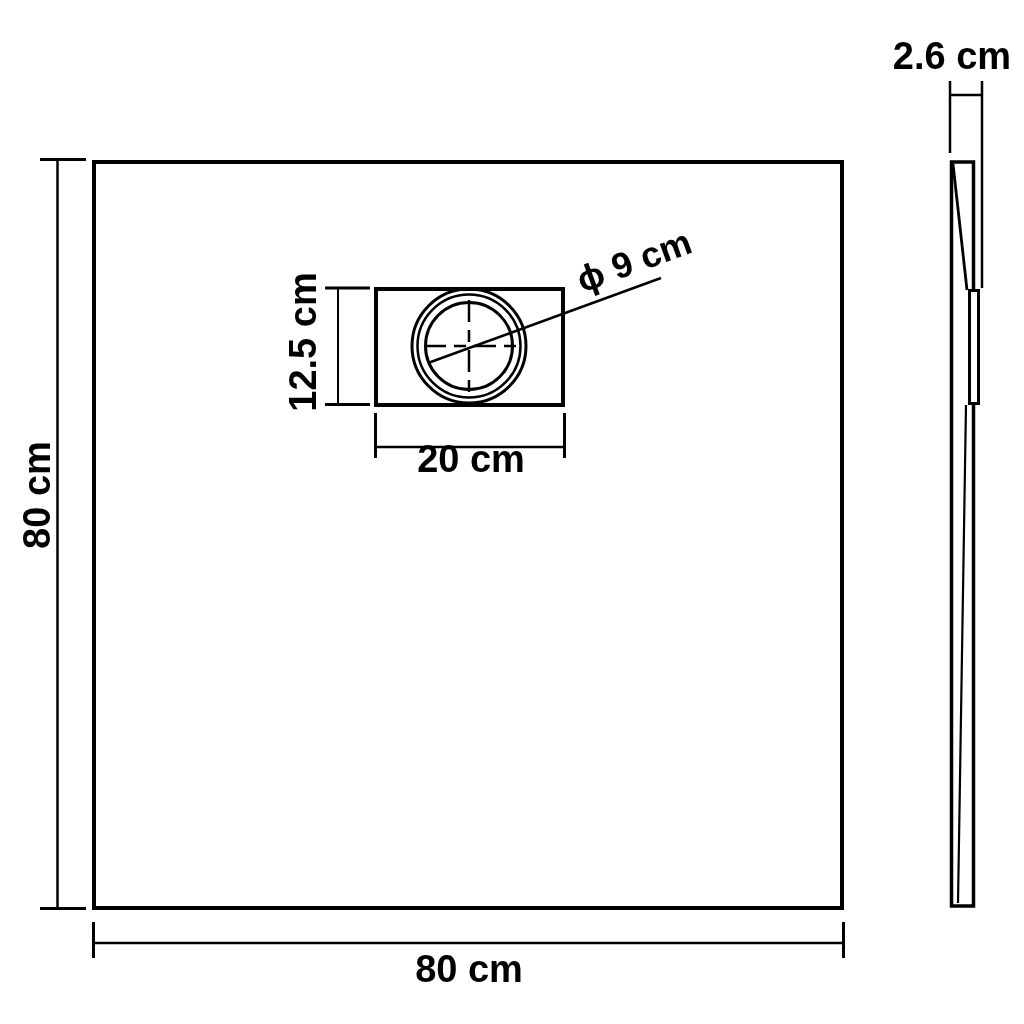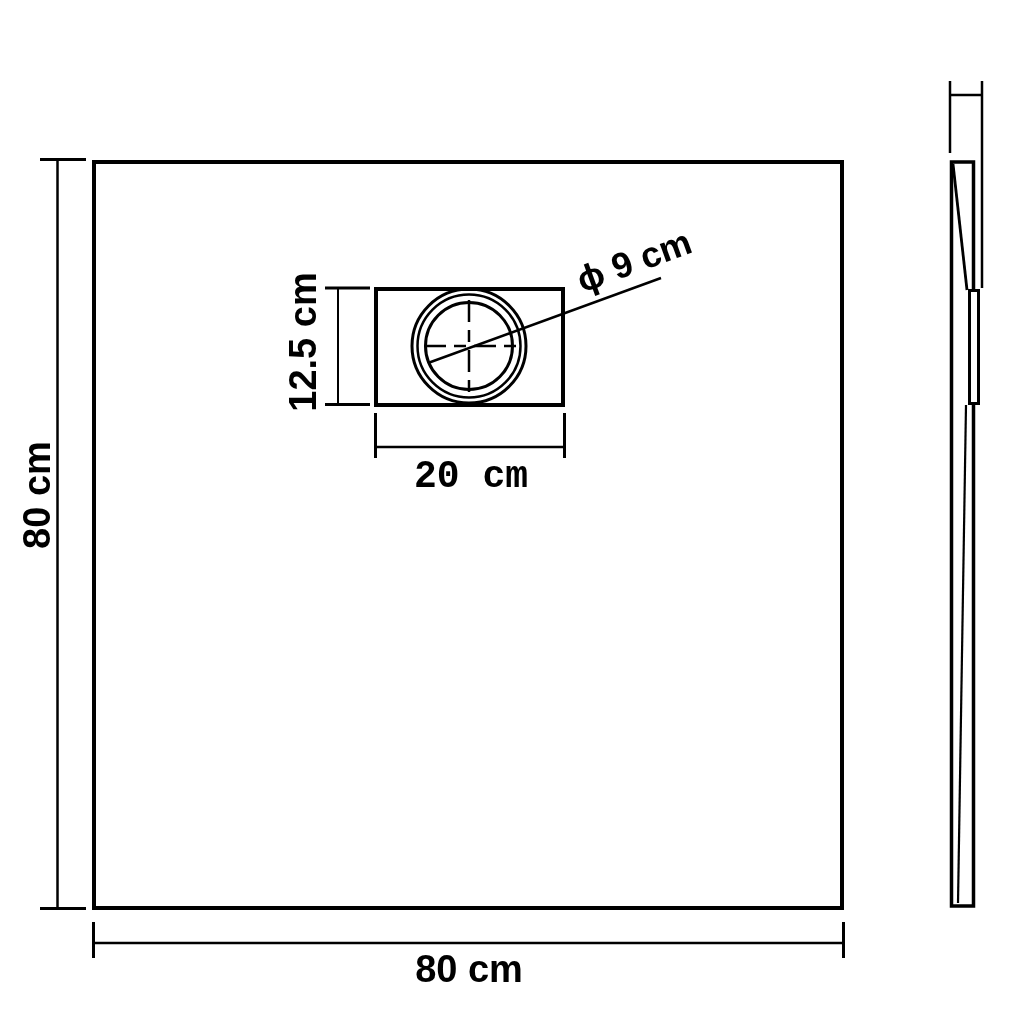--- a/index.html
+++ b/index.html
@@ -77,18 +77,19 @@
     <line x1="953" y1="164" x2="967" y2="290" stroke="#000000" stroke-width="2.8"></line>
     <line x1="966" y1="405" x2="958" y2="903" stroke="#000000" stroke-width="2.2"></line>
   </svg>
 
   <div class="label rot-ccw" style="left:37px; top:495px;">80 cm</div>
 
   <div class="label" style="left:469px; top:969px;">80 cm</div>
 
   <div class="label rot-ccw" style="left:303px; top:342px;">12.5 cm</div>
 
-  <div class="label" style="left:471px; top:477px;font-family:Liberation Mono, monospace;">20 cm</div>
+  <div class="label" style="left:471px; top:459px;">20 cm</div>
 
   <div class="label rot-diag diameter" style="left:634px; top:261px;">ϕ 9 cm</div>
 
+  <div class="label" style="left:952px; top:56px;">2.6 cm</div>
 
 </div>
 
 </body></html>

